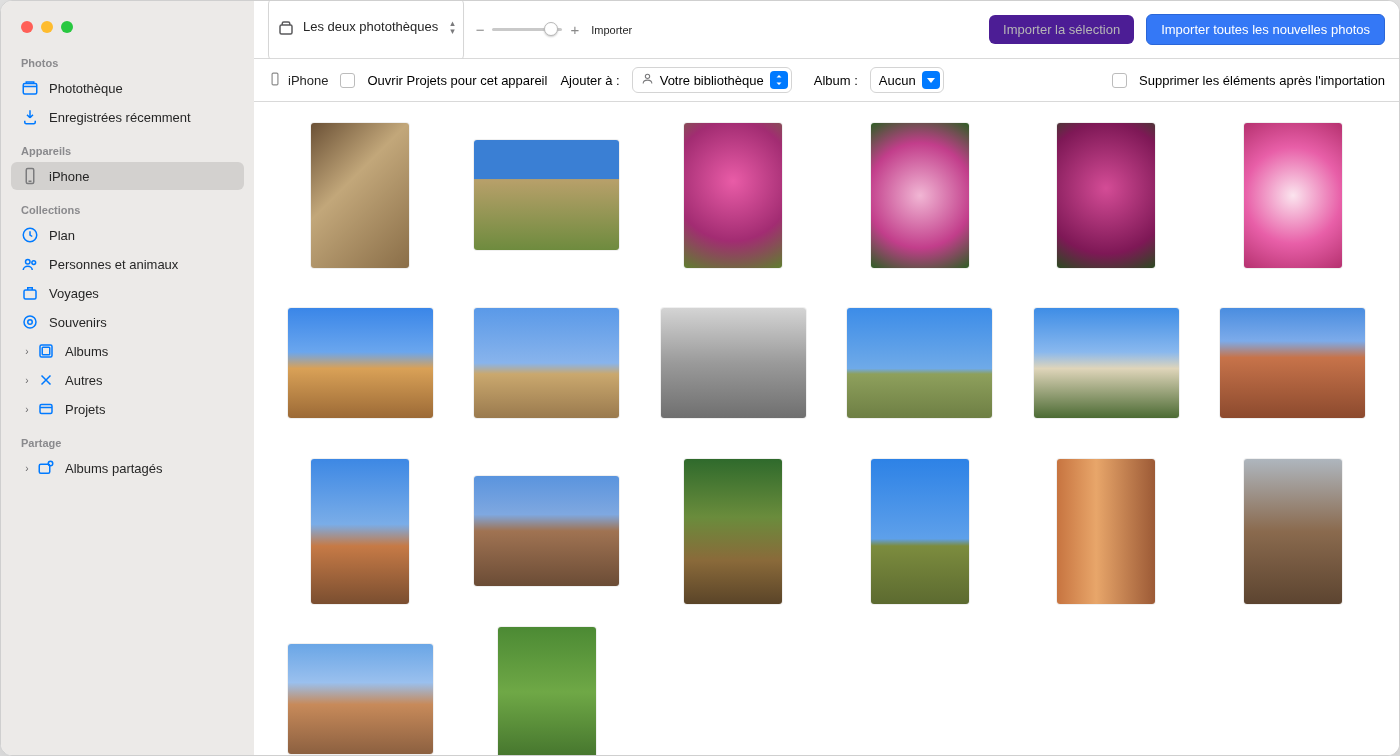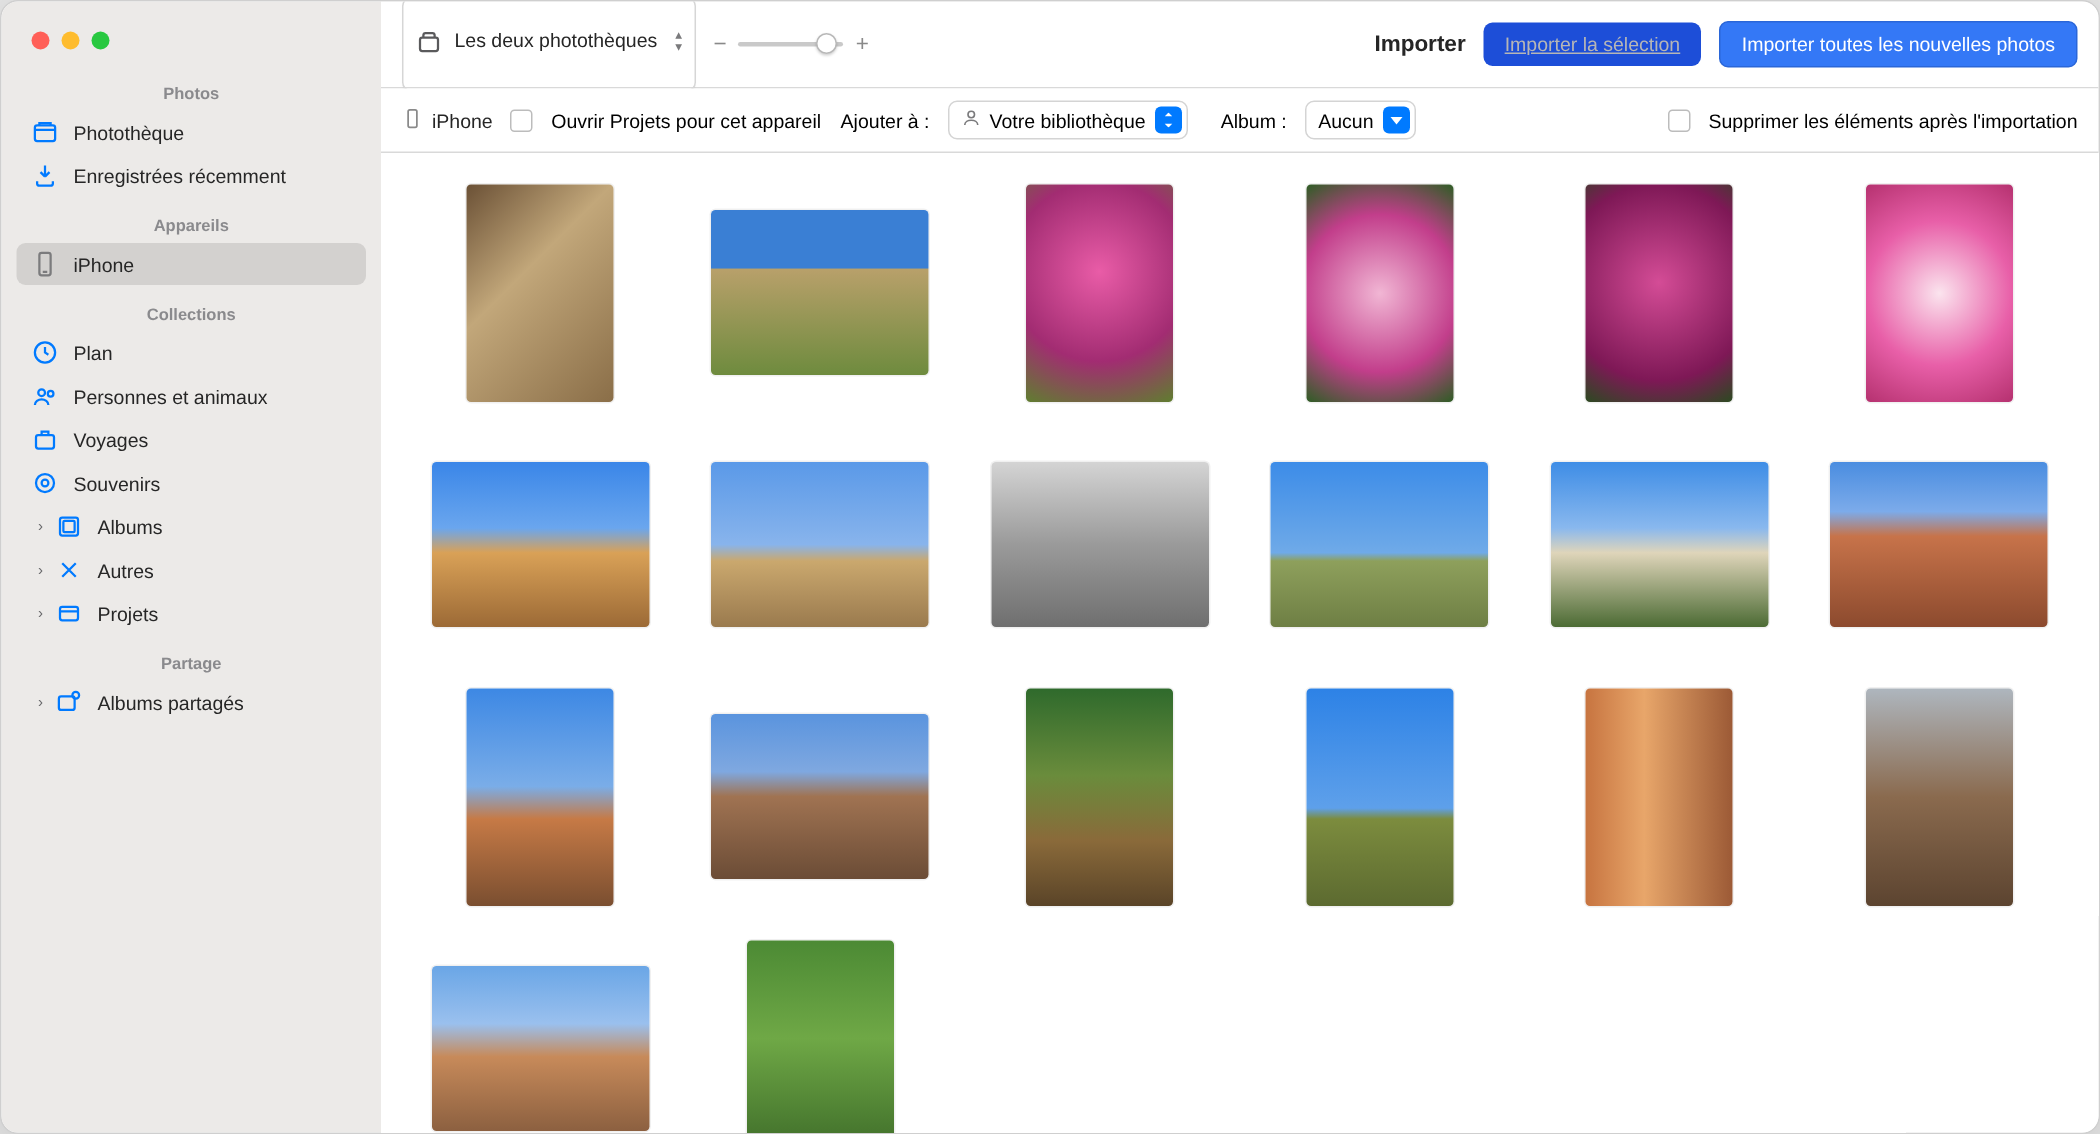--- a/index.html
+++ b/index.html
@@ -21,21 +21,21 @@
     width: 1400px; height: 756px; background: var(--main-bg);
     border-radius: 12px; overflow: hidden; display: flex;
     box-shadow: 0 10px 40px rgba(0,0,0,.15);
     border: 1px solid #cfcfcf;
   }
   
   .sidebar { width: 253px; background: var(--sidebar-bg); flex-shrink: 0; padding-top: 8px; padding-bottom: 8px; overflow-y: auto; }
   .traffic { display: flex; gap: 8px; padding: 12px 0 18px 20px; }
   .traffic span { width: 12px; height: 12px; border-radius: 50%; display: inline-block; }
   .tr-red { background: var(--mac-red); } .tr-yel { background: var(--mac-yellow); } .tr-grn { background: var(--mac-green); }
-  .section-h { font-size: 11px; font-weight: 600; color: var(--text-dim); padding: 6px 20px 4px; text-align: center; }
+  .section-h { font-size: 11px; font-weight: 600; color: var(--text-dim); padding: 6px 20px 4px; }
   .item {
     display: flex; align-items: center; gap: 10px; padding: 5px 10px; margin: 1px 10px; border-radius: 6px;
     font-size: 13px; color: var(--text); cursor: default;
   }
   .item.selected { background: var(--sel-bg); }
   .item .disc { width: 12px; text-align: center; color: #6a6a6c; font-size: 10px; }
   .item .icn { width: 18px; height: 18px; display: flex; align-items: center; justify-content: center; color: var(--blue); }
   .item.selected .icn { color: #7b7b7d; }
   .item svg { width: 18px; height: 18px; }
   
@@ -46,25 +46,25 @@
   }
   .lib-drop {
     display: flex; align-items: flex-start; gap: 8px; border: 1px solid #d6d6d6;
     border-radius: 6px; padding: 20px 8px; font-size: 13px; color: var(--text);
     box-shadow: 0 1px 1px rgba(0,0,0,.04);
   }
   .lib-drop .chv { font-size: 9px; line-height: 8px; color: #7a7a7c; display: flex; flex-direction: column; margin-left: 4px; }
   .zoom { display: flex; align-items: center; gap: 8px; color: #898989; font-size: 15px; }
   .slider { width: 70px; height: 3px; background: #c9c9c9; border-radius: 2px; position: relative; }
   .slider .knob { width: 14px; height: 14px; background: #fff; border: 1px solid #b8b8b8; border-radius: 50%; position: absolute; top: -6px; left: 52px; box-shadow: 0 1px 2px rgba(0,0,0,.2); }
-  .title { flex: 1; text-align: right; font-size: 15px; font-weight: 700; color: var(--text); }
+  .title { flex: 1; text-align: left; font-size: 11px; font-weight: 400; color: var(--text); }
   .btn {
     border-radius: 6px; padding: 7px 14px; font-size: 13px; font-weight: 400; cursor: default;
   }
-  .btn-dis { background: #1d4ed8; color: #b6b6b6; text-decoration: underline; }
+  .btn-dis { background: #4c1d95; color: #b6b6b6; }
   .btn-blue { background: var(--blue-btn); color: #fff; border: 1px solid #2a66d8; }
   
   .optbar {
     display: flex; align-items: center; gap: 12px; padding: 8px 14px; font-size: 13px;
     border-bottom: 1px solid var(--border); background: #fff; white-space: nowrap;
   }
   .device { display: flex; align-items: center; gap: 6px; color: var(--text); }
   .device .phn { color: #8a8a8a; }
   .chk { width: 15px; height: 15px; border: 1px solid #bcbcbc; border-radius: 3px; background: #fff; display: inline-block; }
   .sel {

